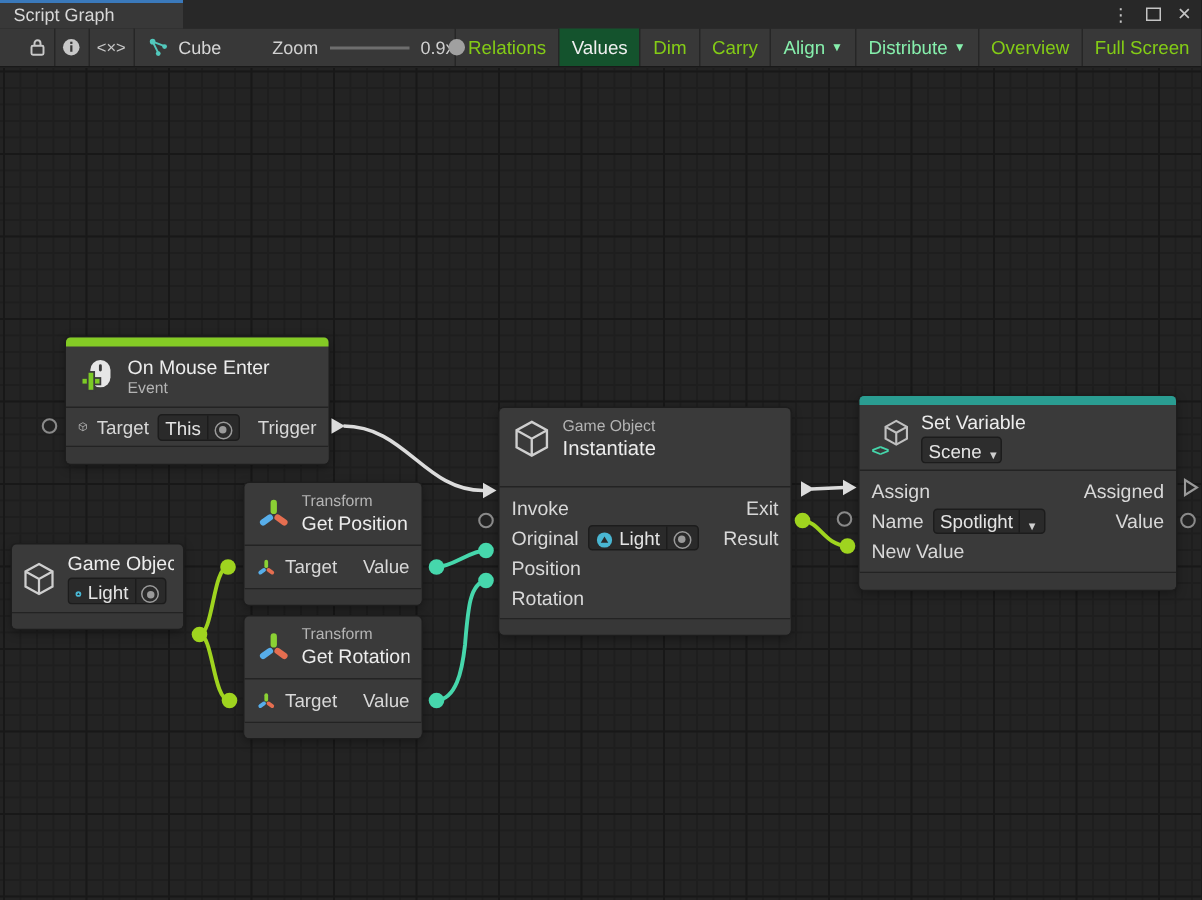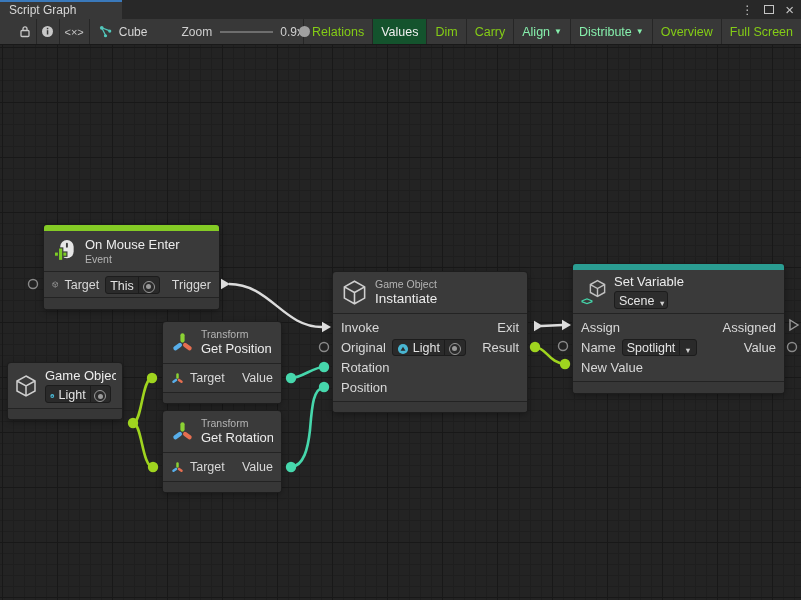--- a/index.html
+++ b/index.html
@@ -81,21 +81,21 @@
   .node-gameobject .footer{height:10px;}
 
   .node-getposition{left:163px;top:322px;width:118px;}
   .node-getrotation{left:163px;top:411px;width:118px;}
   .node-transform .head{height:41px;}
   .node-transform .row{height:28px;}
   .node-transform .footer{height:10px;}
 
   .node-instantiate{left:333px;top:272px;width:194px;}
   .node-instantiate .head{height:41px;}
-  .node-instantiate .nbody{padding:3px 0 4px 0;}
+  .node-instantiate .nbody{padding:3px 0 4px 0;margin-top:11px;}
   .node-instantiate .row{height:20px;font-size:13px;}
   .node-instantiate .footer{height:10px;}
 
   .node-setvariable{left:573px;top:264px;width:211px;}
   .node-setvariable .head{height:43px;}
   .node-setvariable .nbody{padding:3px 0 4px 0;}
   .node-setvariable .row{height:20px;font-size:13px;}
   .node-setvariable .footer{height:11px;}
 
   .sv-icon{position:relative;width:26px;height:26px;flex:none;}
@@ -318,24 +318,24 @@
           <polygon points="6.5,4 9.2,8.4 3.8,8.4" fill="#2a2a2a"></polygon>
         </svg>
         <span>Light</span>
         <span class="pill-sep"></span>
         <span class="picker"></span>
       </span>
       <span class="spacer"></span>
       <span>Result</span>
     </div>
     <div class="row">
+      <span>Position</span>
+    </div>
+    <div class="row">
       <span>Rotation</span>
-    </div>
-    <div class="row">
-      <span>Position</span>
     </div>
   </div>
   <div class="footer"></div>
 </div>
 
 <div class="node node-setvariable">
   <div class="bar" style="background:#2a9d92"></div>
   <div class="head">
     <div class="sv-icon">
       <svg class="svg-cube" width="19" height="19" viewBox="0 0 24 24">

